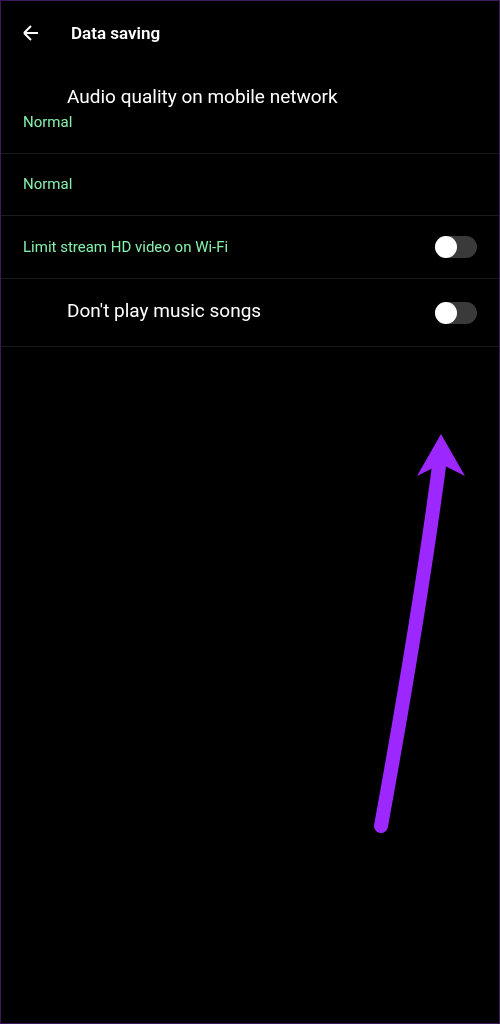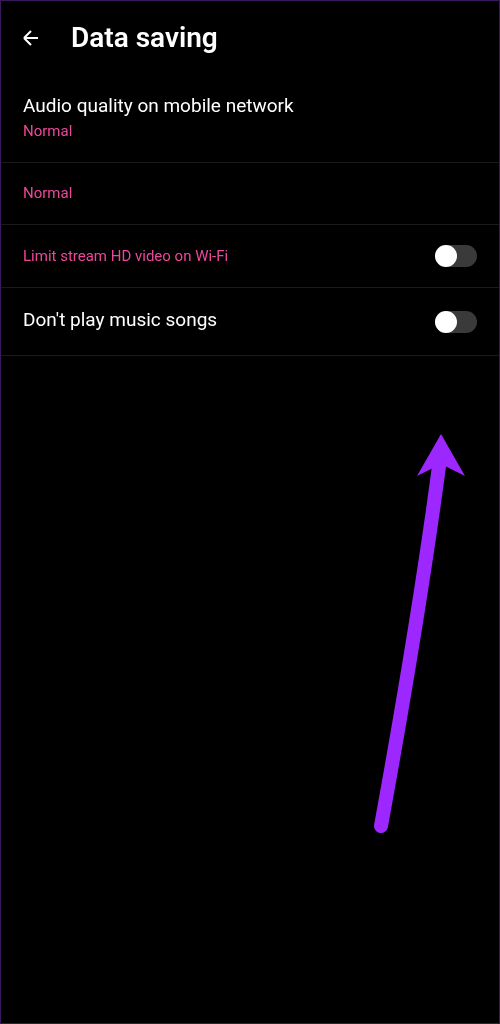--- a/index.html
+++ b/index.html
@@ -30,21 +30,21 @@
       justify-content: center;
     }
     .back-icon svg {
       width: 24px;
       height: 24px;
       fill: none;
       stroke: #fff;
       stroke-width: 2;
     }
     .page-title {
-      font-size: 28px;
+      font-size: 17px;
       font-weight: 600;
       color: #fff;
     }
     .settings-list {
       padding: 0;
     }
     .setting-item {
       padding: 20px 22px;
       border-bottom: 1px solid #1a1a1a;
       display: flex;
@@ -53,24 +53,25 @@
       gap: 16px;
     }
     .setting-text {
       flex: 1;
     }
     .setting-title {
       font-size: 19px;
       font-weight: 400;
       color: #fff;
       margin-bottom: 4px;
+      margin-left: 44px;
     }
     .setting-subtitle {
       font-size: 15px;
-      color: #ec4899;
+      color: #86efac;
       line-height: 1.4;
     }
     .toggle {
       width: 42px;
       height: 22px;
       background: #3a3a3a;
       border-radius: 11px;
       position: relative;
       flex-shrink: 0;
     }

